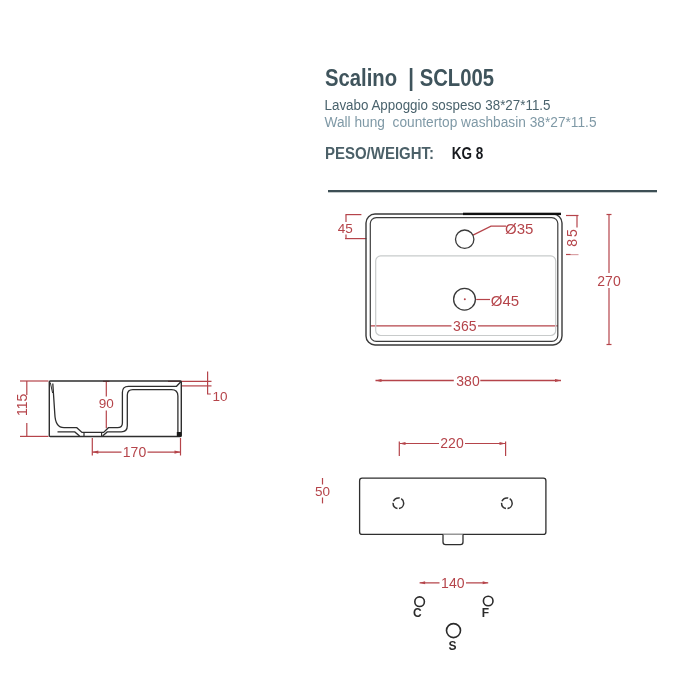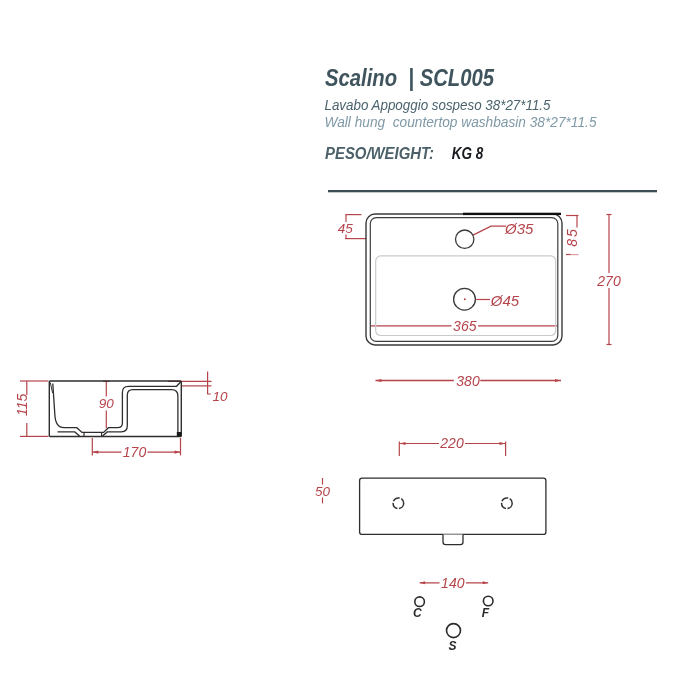--- a/index.html
+++ b/index.html
@@ -1,16 +1,16 @@
 <!DOCTYPE html>
 <html><head>
 <meta charset="utf-8">
 <style>
   html,body{margin:0;padding:0;background:#ffffff;}
-  #page{width:585px;height:700px;position:relative;font-family:"Liberation Sans",sans-serif;font-style:italic;}
+  #page{width:585px;height:700px;position:relative;font-family:"Liberation Sans",sans-serif;}
   svg{position:absolute;left:0;top:0;}
   text{font-family:"Liberation Sans",sans-serif;}
 </style>
 </head>
 <body>
 <div id="page">
 <svg width="700" height="700" viewBox="0 0 700 700">
 
   <g>
     <text x="325" y="86" font-size="24.5" font-weight="bold" fill="#3f545c" textLength="169" lengthAdjust="spacingAndGlyphs">Scalino&nbsp;&nbsp;| SCL005</text>

